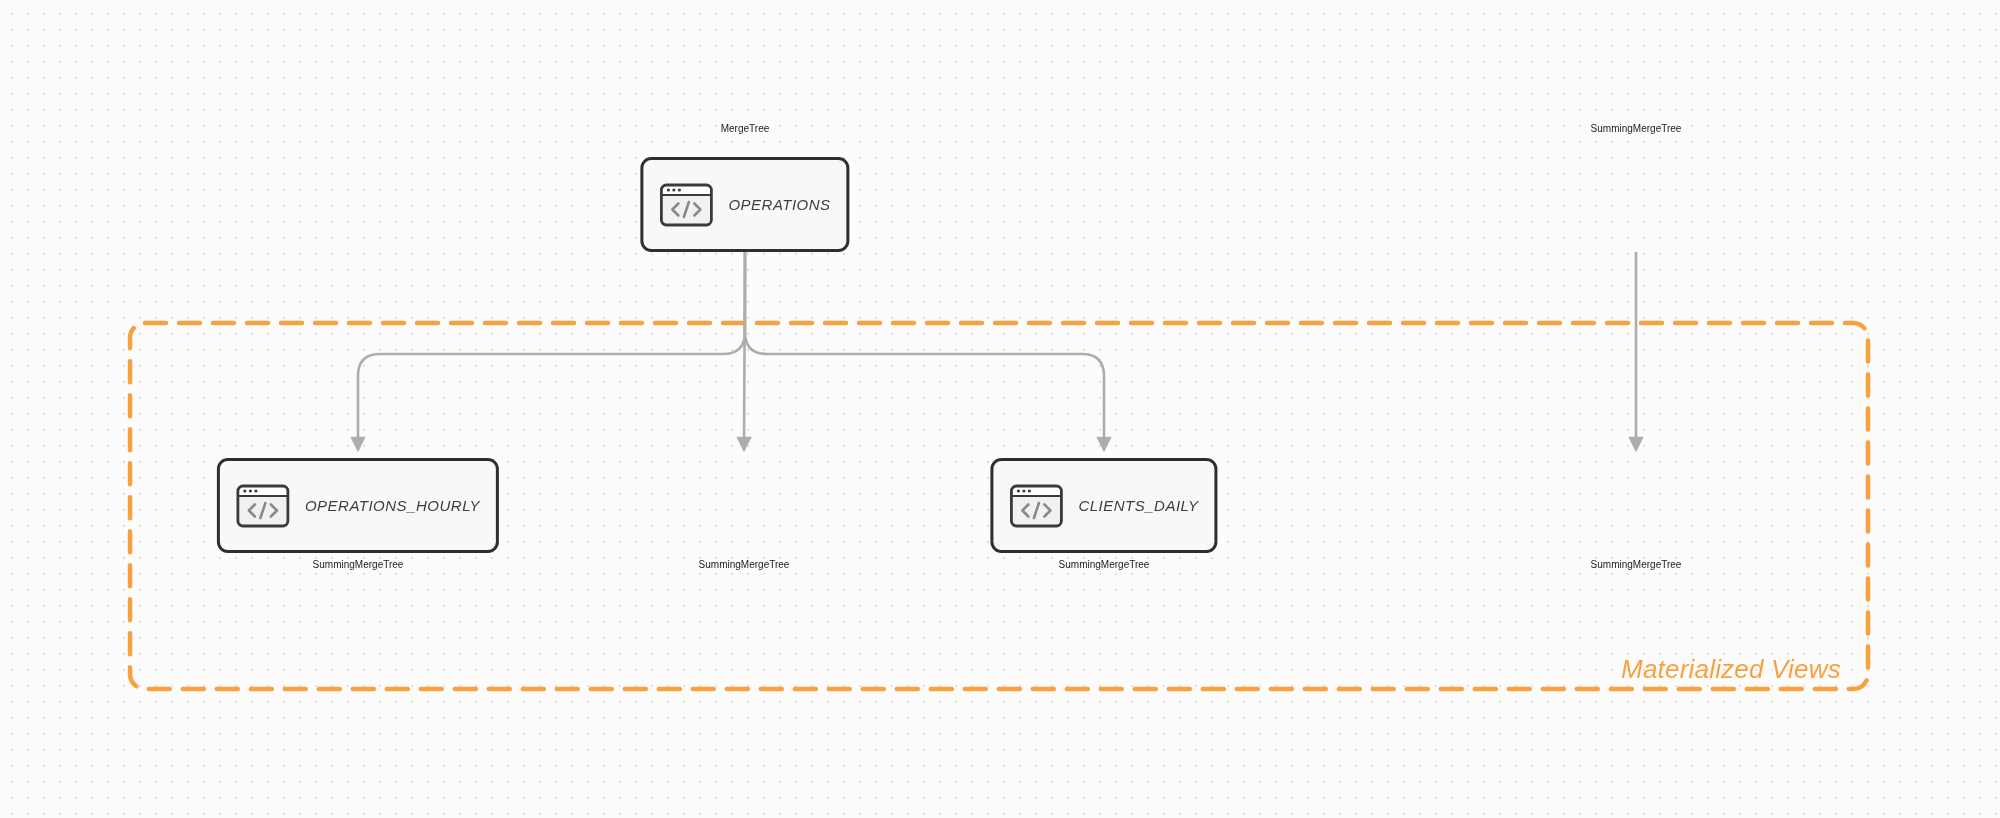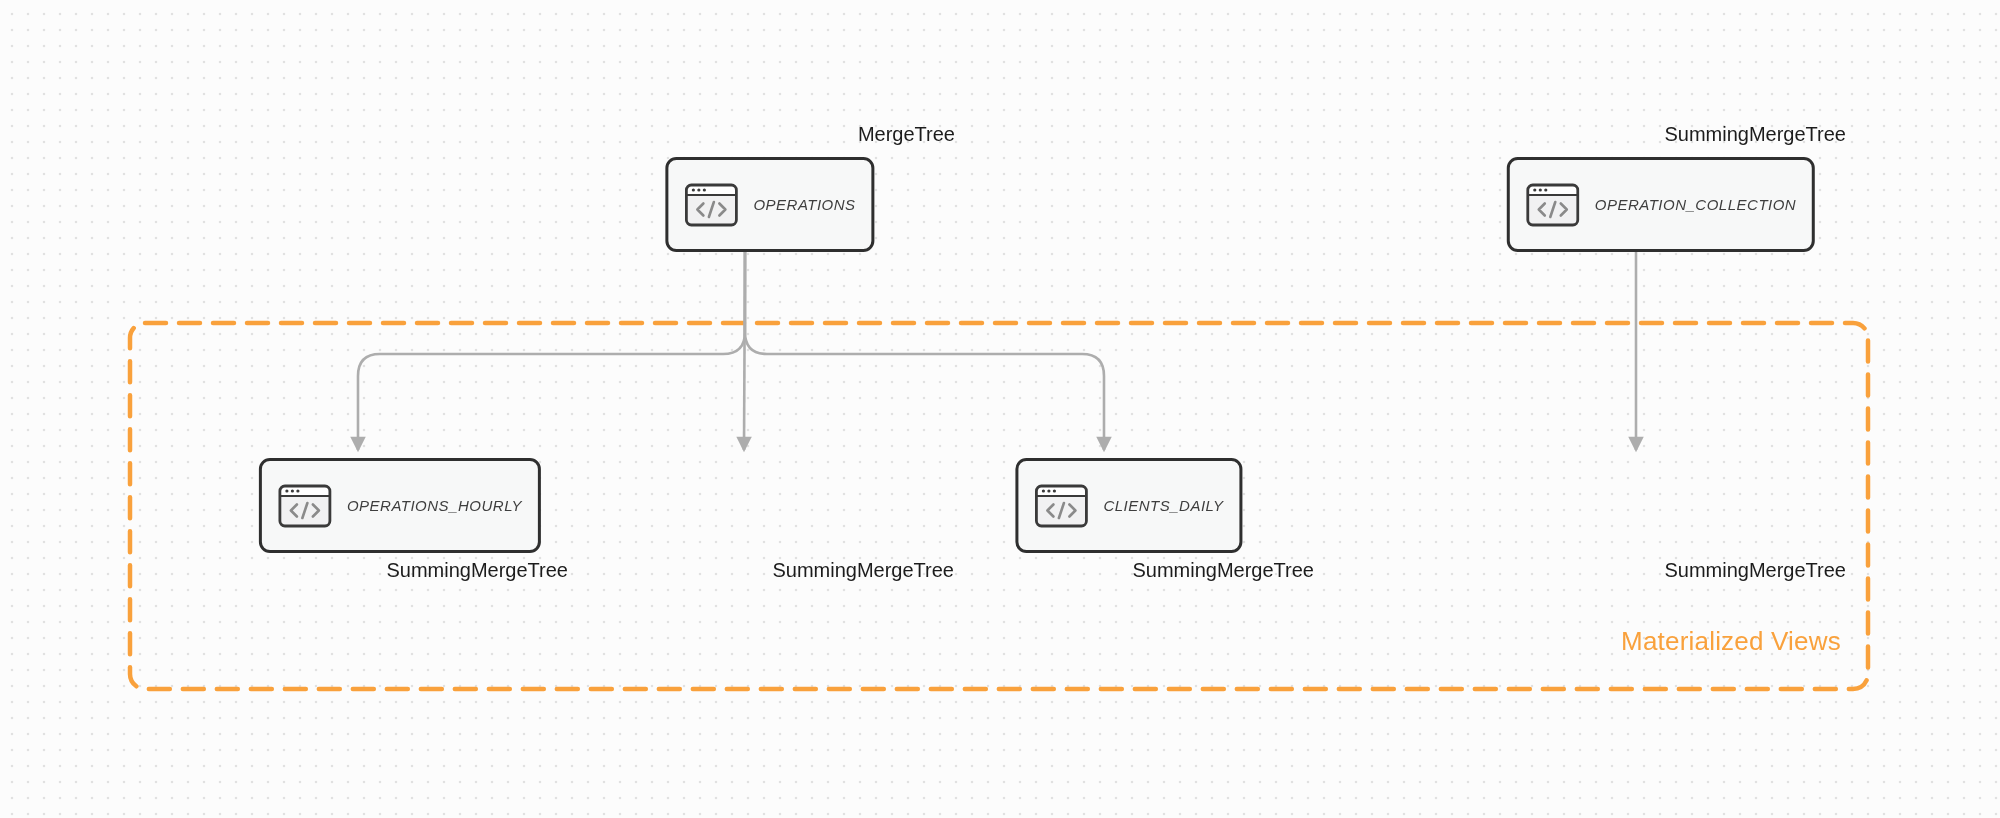--- a/index.html
+++ b/index.html
@@ -26,35 +26,34 @@
     display: flex;
     align-items: center;
     gap: 15px;
     height: 95px;
     padding: 0 16px;
     background: #F7F8F8;
     border: 3px solid #2F2F2F;
     border-radius: 11px;
     transform: translateX(-50%);
     white-space: nowrap;
-    margin-left: 25px;
   }
   .node-label {
     font-style: italic;
     font-size: 15px;
     font-weight: 500;
     letter-spacing: 0.5px;
     color: #3E3E3E;
   }
   .engine-label {
     position: absolute;
     width: 420px;
     transform: translateX(-50%);
-    text-align: right;
-    font-size: 20px;
+    text-align: center;
+    font-size: 10px;
     font-weight: 500;
     color: #1C1C1C;
   }
   .group-label {
     position: absolute;
     transform: translateX(-50%);
     font-size: 26px;
     font-weight: 500;
     letter-spacing: 0.2px;
     color: #F9A13C;
@@ -92,35 +91,22 @@
       <rect x="2" y="2" width="50" height="40" rx="5" fill="none" stroke="#3A3A3A" stroke-width="2.8"></rect>
       <line x1="2" y1="12" x2="52" y2="12" stroke="#3A3A3A" stroke-width="2.2"></line>
       <circle cx="9" cy="7" r="1.6" fill="#3A3A3A"></circle>
         <circle cx="14.5" cy="7" r="1.6" fill="#3A3A3A"></circle>
         <circle cx="20" cy="7" r="1.6" fill="#3A3A3A"></circle>
       <path d="M19,20.5 L13,26.5 L19,32.5 M29.5,19 L24.5,34 M35,20.5 L41,26.5 L35,32.5" fill="none" stroke="#8A8A8A" stroke-width="2.6" stroke-linecap="round" stroke-linejoin="round"></path>
     </svg>
     <span class="node-label">OPERATIONS</span>
   </div>
 
-  <div class="node" style="left:1636px; top:157px;">
-    <svg class="win-icon" width="54" height="44" viewBox="0 0 54 44">
-      <rect x="2" y="2" width="50" height="40" rx="5" fill="#FFFFFF"></rect>
-      <path d="M2,12 H52 V37 A5,5 0 0 1 47,42 H7 A5,5 0 0 1 2,37 Z" fill="#F1F1F2"></path>
-      <rect x="2" y="2" width="50" height="40" rx="5" fill="none" stroke="#3A3A3A" stroke-width="2.8"></rect>
-      <line x1="2" y1="12" x2="52" y2="12" stroke="#3A3A3A" stroke-width="2.2"></line>
-      <circle cx="9" cy="7" r="1.6" fill="#3A3A3A"></circle>
-        <circle cx="14.5" cy="7" r="1.6" fill="#3A3A3A"></circle>
-        <circle cx="20" cy="7" r="1.6" fill="#3A3A3A"></circle>
-      <path d="M19,20.5 L13,26.5 L19,32.5 M29.5,19 L24.5,34 M35,20.5 L41,26.5 L35,32.5" fill="none" stroke="#8A8A8A" stroke-width="2.6" stroke-linecap="round" stroke-linejoin="round"></path>
-    </svg>
-    <span class="node-label">OPERATION_COLLECTION</span>
-  </div>
 
-  <div class="node" style="left:375px; top:458px;text-align:center;">
+  <div class="node" style="left:358px; top:458px;text-align:center;">
     <svg class="win-icon" width="54" height="44" viewBox="0 0 54 44">
       <rect x="2" y="2" width="50" height="40" rx="5" fill="#FFFFFF"></rect>
       <path d="M2,12 H52 V37 A5,5 0 0 1 47,42 H7 A5,5 0 0 1 2,37 Z" fill="#F1F1F2"></path>
       <rect x="2" y="2" width="50" height="40" rx="5" fill="none" stroke="#3A3A3A" stroke-width="2.8"></rect>
       <line x1="2" y1="12" x2="52" y2="12" stroke="#3A3A3A" stroke-width="2.2"></line>
       <circle cx="9" cy="7" r="1.6" fill="#3A3A3A"></circle>
         <circle cx="14.5" cy="7" r="1.6" fill="#3A3A3A"></circle>
         <circle cx="20" cy="7" r="1.6" fill="#3A3A3A"></circle>
       <path d="M19,20.5 L13,26.5 L19,32.5 M29.5,19 L24.5,34 M35,20.5 L41,26.5 L35,32.5" fill="none" stroke="#8A8A8A" stroke-width="2.6" stroke-linecap="round" stroke-linejoin="round"></path>
     </svg>
@@ -141,15 +127,15 @@
     </svg>
     <span class="node-label">CLIENTS_DAILY</span>
   </div>
 
 
   <div class="engine-label" style="left:358px; top:559px;">SummingMergeTree</div>
   <div class="engine-label" style="left:744px; top:559px;">SummingMergeTree</div>
   <div class="engine-label" style="left:1104px; top:559px;">SummingMergeTree</div>
   <div class="engine-label" style="left:1636px; top:559px;">SummingMergeTree</div>
 
-  <div class="group-label" style="left:1731px; top:626px;">Materialized Views</div>
+  <div class="group-label" style="left:1731px; top:654px;font-style:italic;">Materialized Views</div>
 
 </div>
 
 </body></html>

